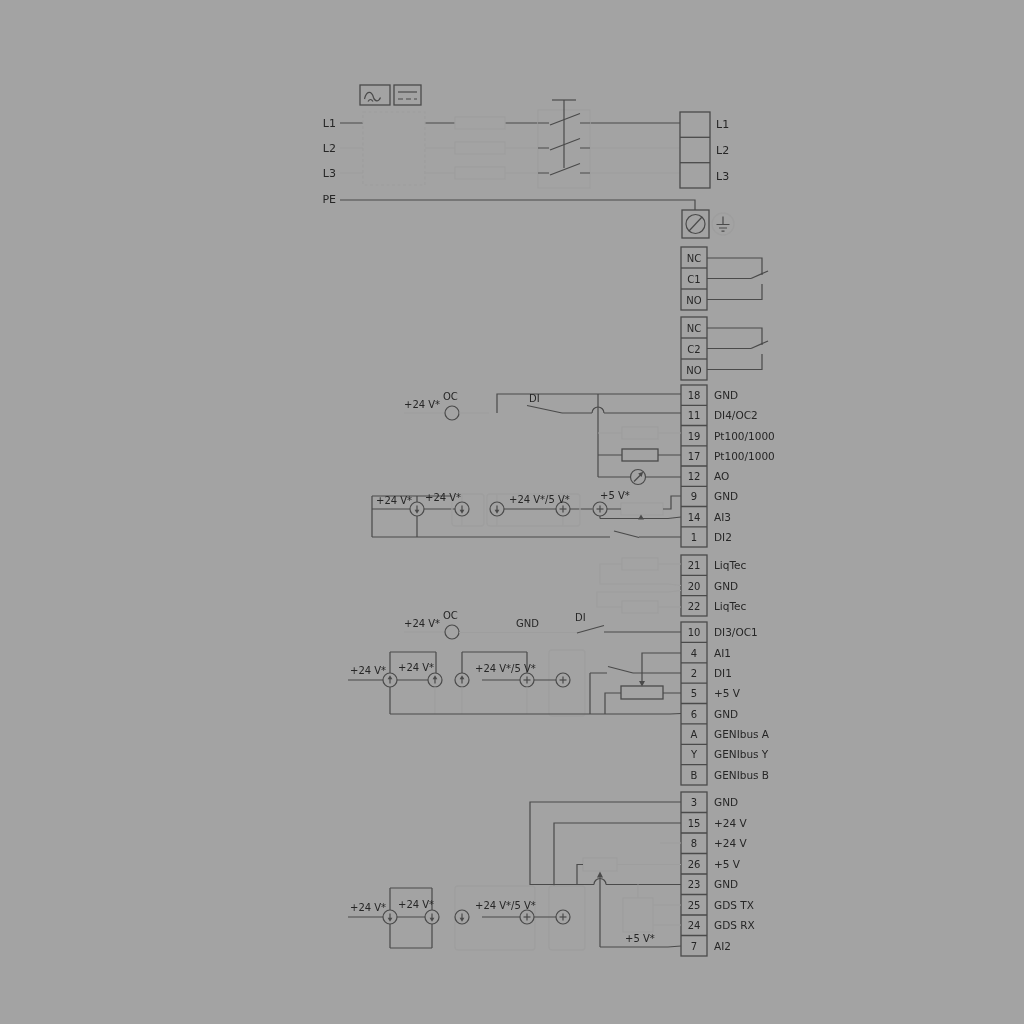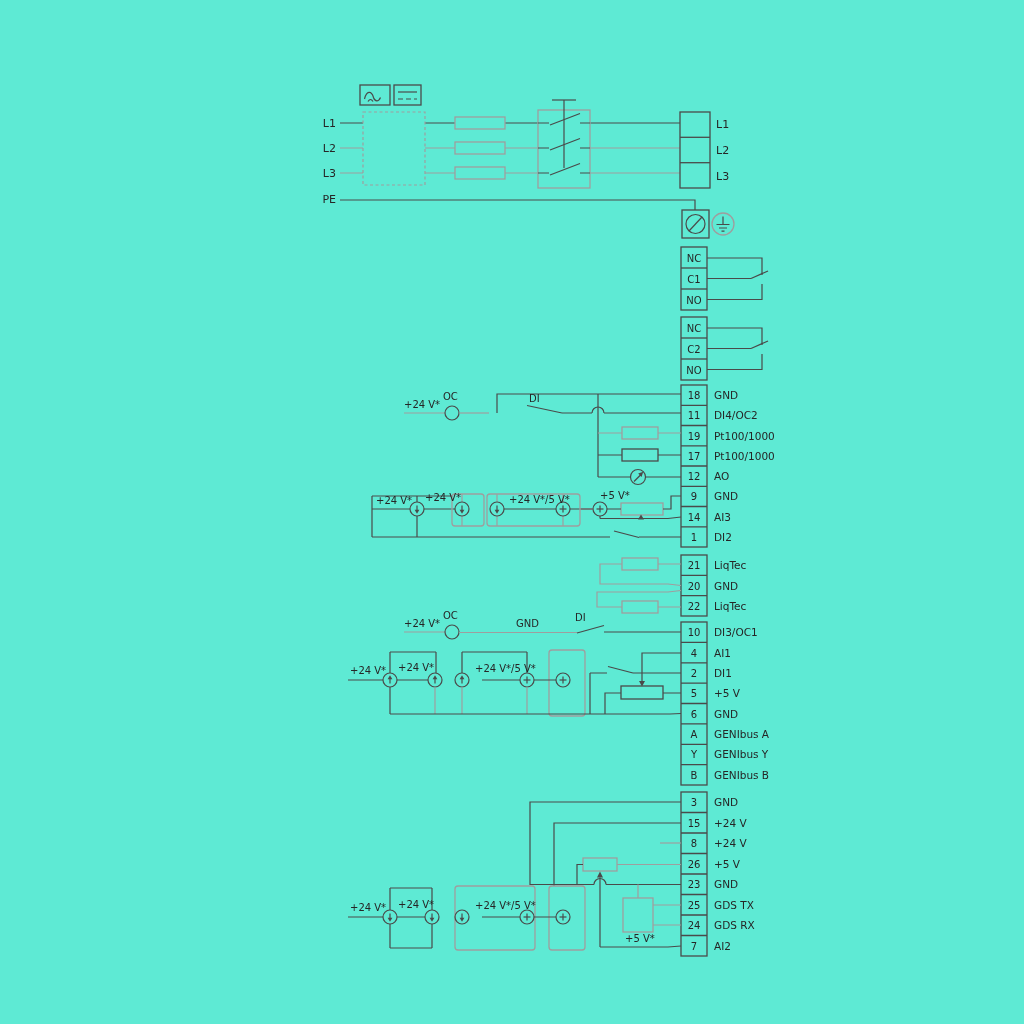--- a/index.html
+++ b/index.html
@@ -1,16 +1,16 @@
 <!DOCTYPE html>
 <html><head>
 <meta charset="utf-8">
 <style>
   html,body{margin:0;padding:0;background:#ffffff;}
-  .canvas{position:relative;width:1024px;height:1024px;background:#5eead4;overflow:hidden;
+  .canvas{position:relative;width:1024px;height:1024px;background:#a3a3a3;overflow:hidden;
           font-family:"DejaVu Sans","Liberation Sans",sans-serif;}
   svg{position:absolute;left:0;top:0;}
   text{fill:#262626;font-family:"DejaVu Sans","Liberation Sans",sans-serif;}
   .lbl{font-size:11px;}
   .tnum{font-size:10px;text-anchor:middle;}
   .tlab{font-size:10.5px;}
   .small{font-size:10px;}
   .wire{stroke:#4a4a4a;stroke-width:1.2;fill:none;}
   .wireg{stroke:#9e9e9e;stroke-width:1.2;fill:none;}
   .boxd{stroke:#4a4a4a;stroke-width:1.3;fill:none;}

